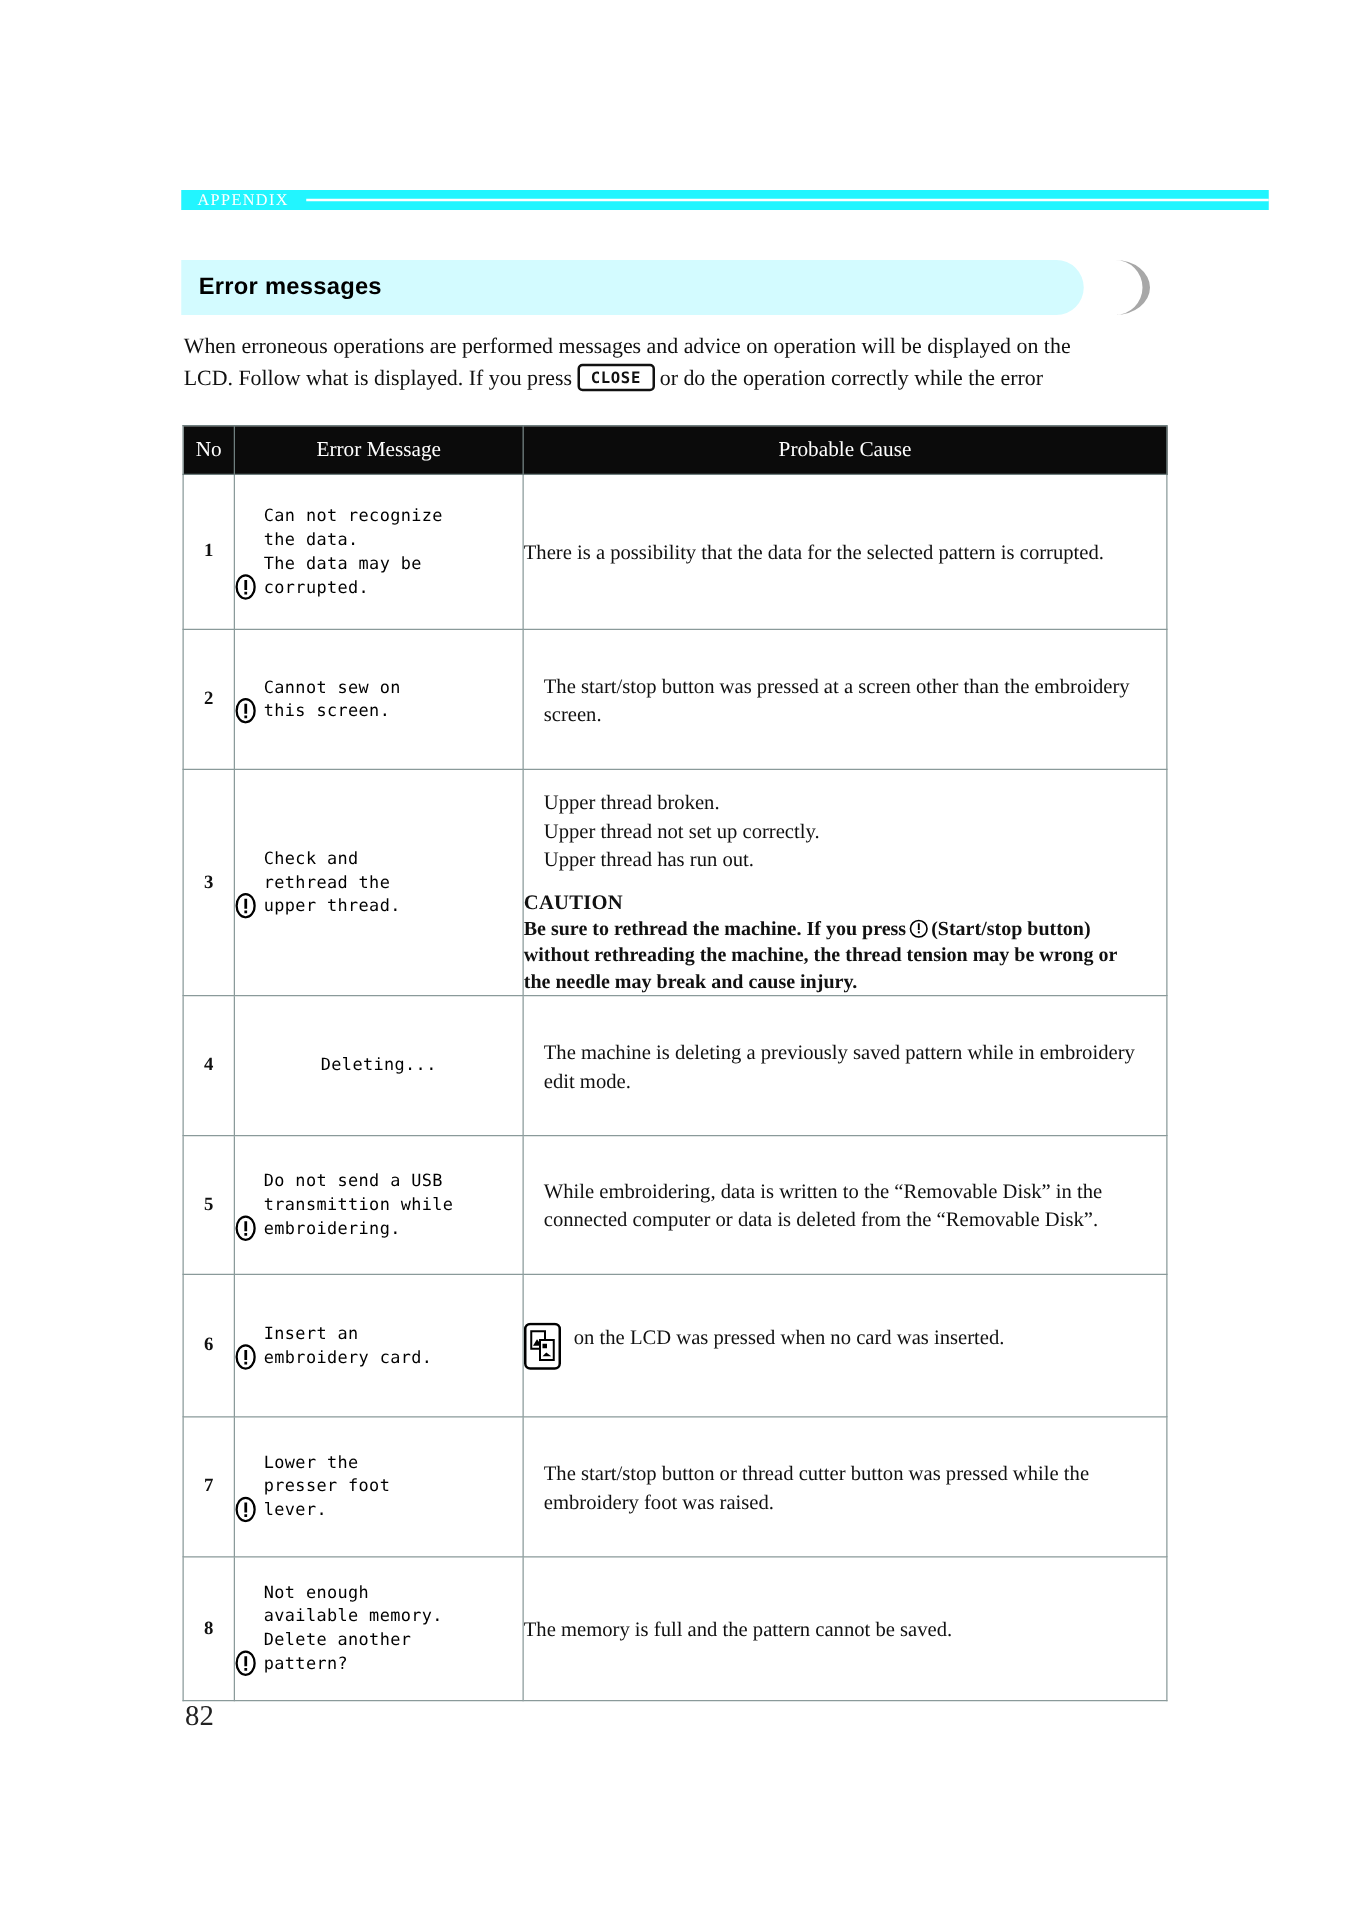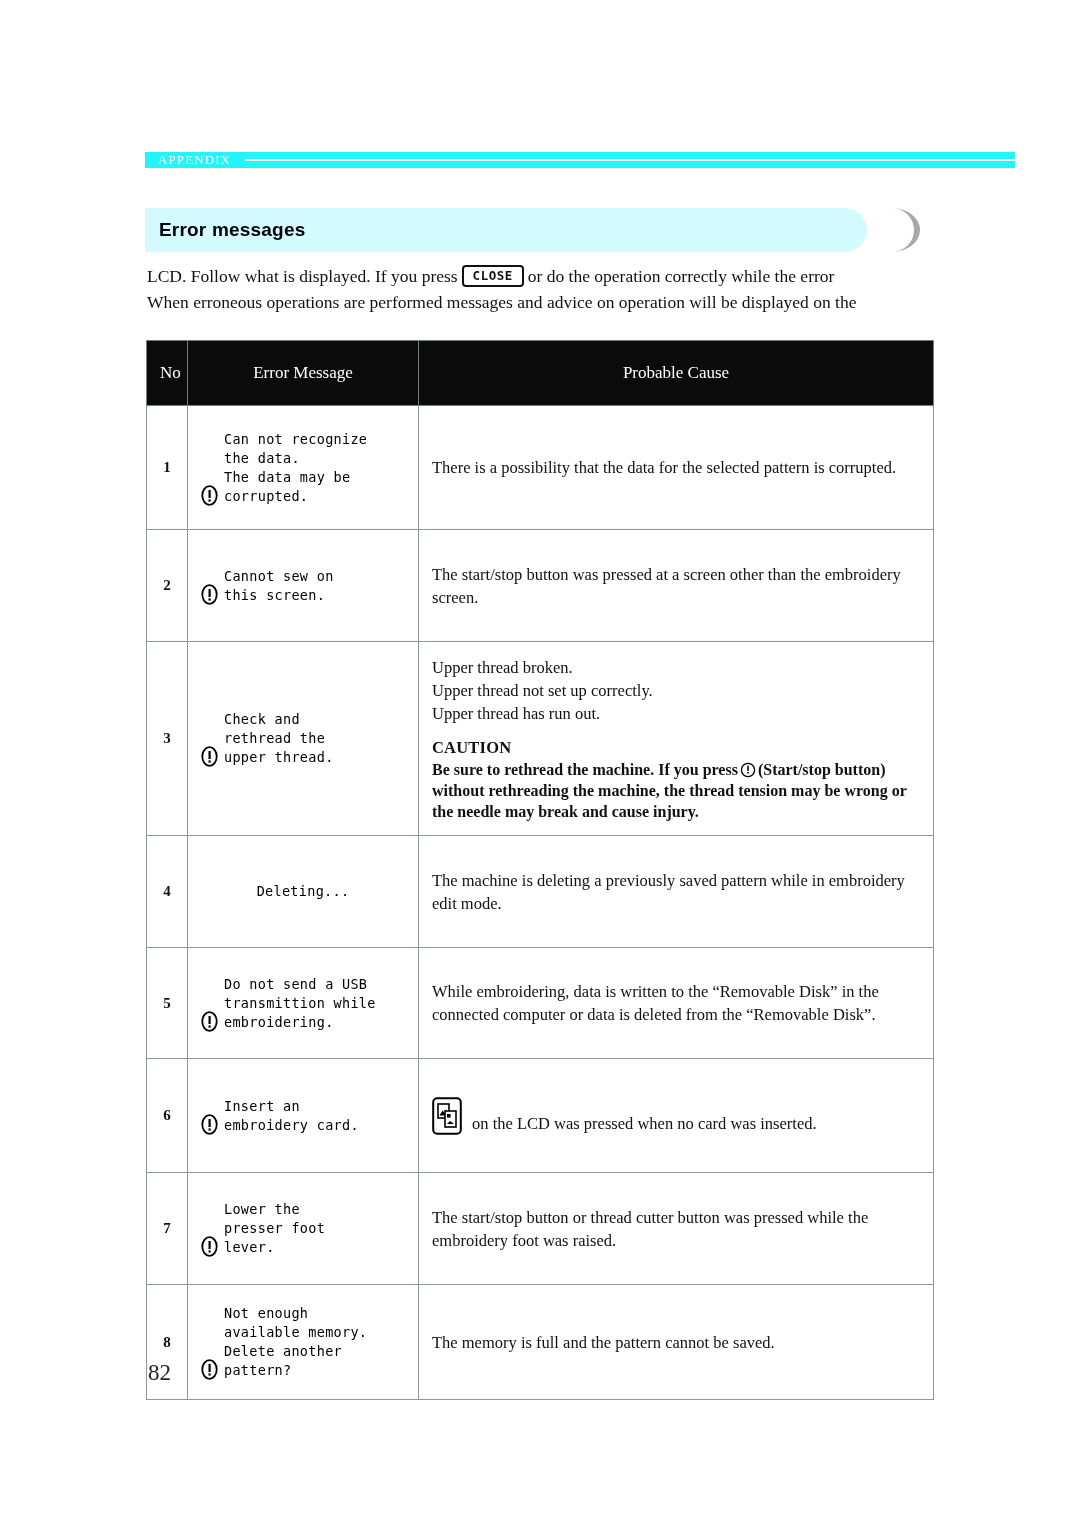--- a/index.html
+++ b/index.html
@@ -109,21 +109,21 @@
     position: absolute;
     left: 146px;
     top: 340px;
     width: 787px;
     border-collapse: collapse;
     table-layout: fixed;
   }
   .tbl td, .tbl th {
     border: 1px solid #8a9a9a;
     vertical-align: middle;
-    padding: 13px;
+    padding: 0;
   }
   .tbl thead th {
     background: #0b0b0b;
     color: #ffffff;
     font-weight: normal;
     font-size: 17px;
     height: 38px;
     font-family: "Liberation Serif", serif;
     border-color: #6f7f7f;
   }
@@ -164,21 +164,21 @@
     letter-spacing: 0.3px;
     white-space: pre;
     color: #000000;
   }
   .lcd-centered {
     justify-content: center;
   }
   .lcd-centered .lcd-text { text-align: center; }
 
   
-  .cause-lines .cl { display: block; }
+  .cause-lines .cl { display: block; margin-left: 16px; }
   .caution-head {
     font-weight: bold;
     font-size: 16.5px;
     margin-top: 11px;
     font-family: "Liberation Serif", serif;
     letter-spacing: 0.2px;
   }
   .caution-body {
     font-weight: bold;
     font-size: 16px;
@@ -187,21 +187,21 @@
   }
   .caution-body .cb { display: block; white-space: nowrap; }
   .inline-ico {
     display: inline-block;
     vertical-align: -3px;
     margin: 0 2px;
   }
 
   .cause-with-icon {
     display: flex;
-    align-items: flex-end;
+    align-items: flex-start;
   }
   .card-ico { flex: 0 0 auto; margin-right: 10px; }
 
   
   .page-num {
     position: absolute;
     left: 148px;
     top: 1360px;
     font-size: 23px;
     color: #222222;
@@ -219,22 +219,22 @@
 <div class="banner-wrap">
   <div class="banner">
     <span class="banner-title">Error messages</span>
   </div>
   <svg class="banner-moon" viewBox="0 0 44 44" width="44" height="44">
     <path d="M 6 0 A 22 22 0 0 1 6 44 A 28 22 0 0 0 6 0 Z" fill="#a8a8a8"></path>
   </svg>
 </div>
 
 <div class="intro">
+  <span class="ln">When erroneous operations are performed messages and advice on operation will be displayed on the</span>
   <span class="ln"><span>LCD. Follow what is displayed. If you press</span><span class="close-key">CLOSE</span><span>or do the operation correctly while the error</span></span>
-  <span class="ln">When erroneous operations are performed messages and advice on operation will be displayed on the</span>
 </div>
 
 <table class="tbl">
   <colgroup>
     <col class="col-no">
       <col class="col-msg">
       <col class="col-cause">
   </colgroup>
   <thead>
     <tr>

